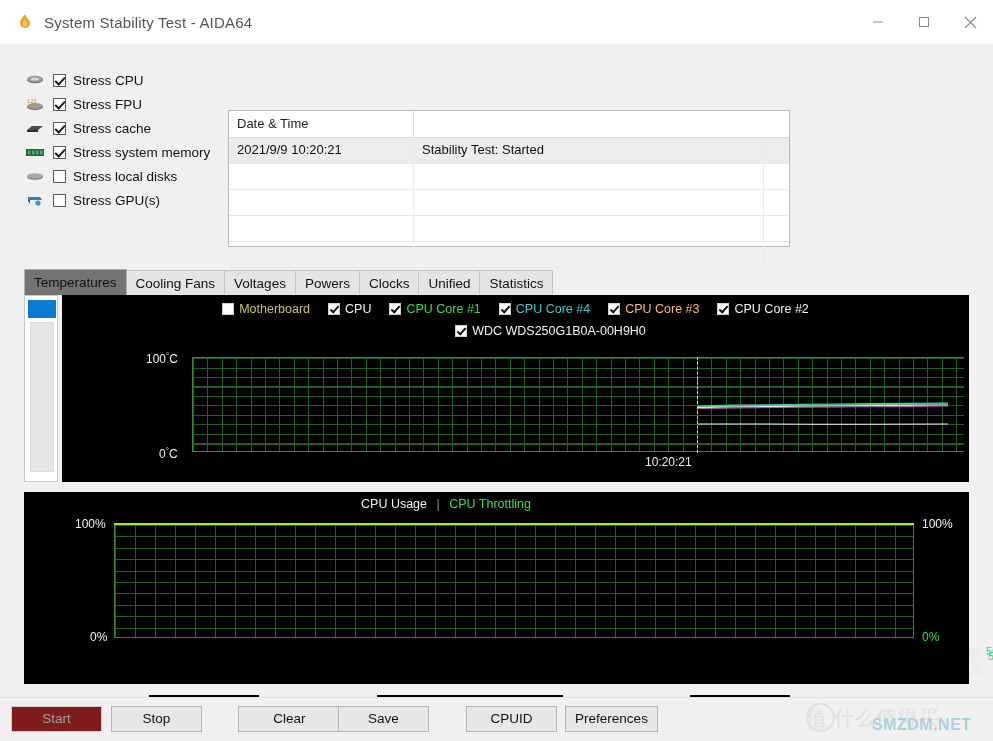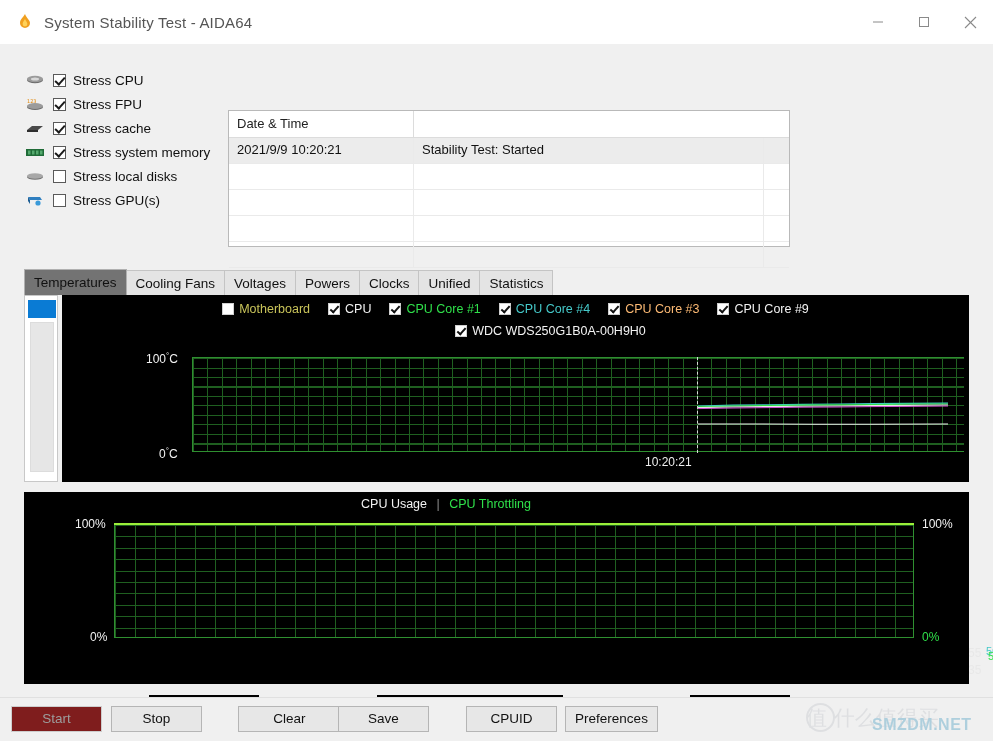--- a/index.html
+++ b/index.html
@@ -389,21 +389,21 @@
         <span class="lg">
           <span class="lgbox on"></span>
           <span style="color:#45c9c9">CPU Core #4</span>
         </span>
         <span class="lg">
           <span class="lgbox on"></span>
           <span style="color:#fdba74">CPU Core #3</span>
         </span>
         <span class="lg">
           <span class="lgbox on"></span>
-          <span style="color:#f2f2f2">CPU Core #9</span>
+          <span style="color:#f2f2f2">CPU Core #2</span>
         </span>
       </div>
 
       <div id="legend2">
         <span class="lg">
           <span class="lgbox on"></span>
           <span style="color:#f2f2f2">WDC WDS250G1B0A-00H9H0</span>
         </span>
       </div>
 

